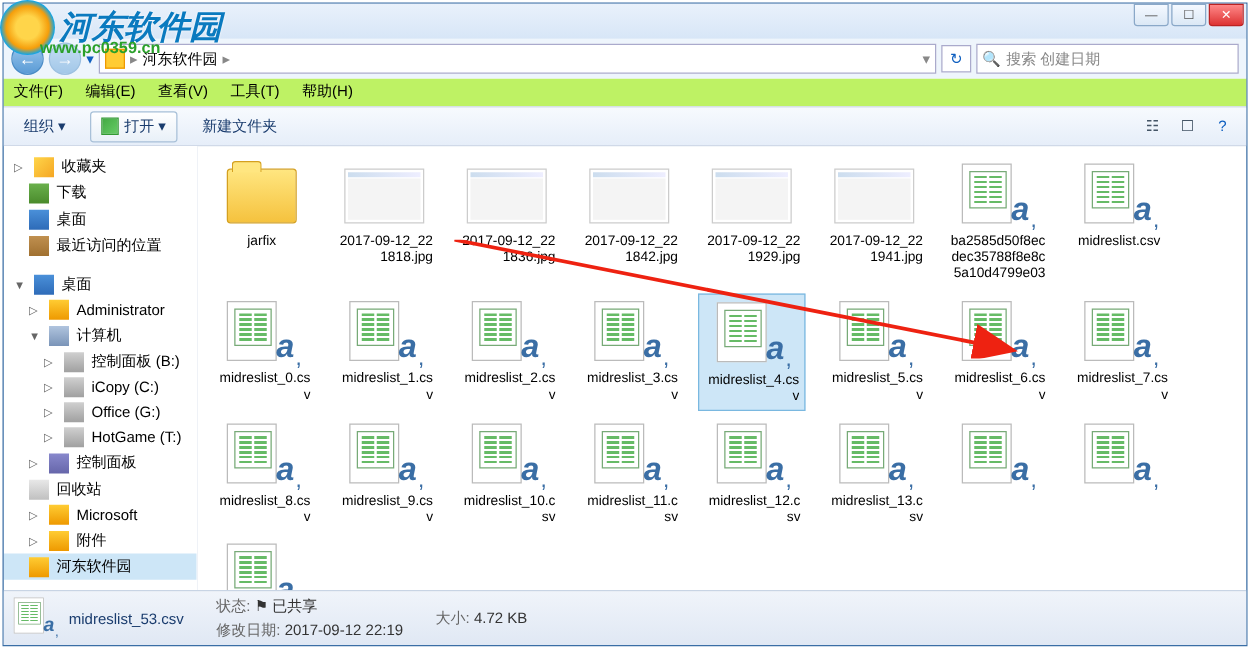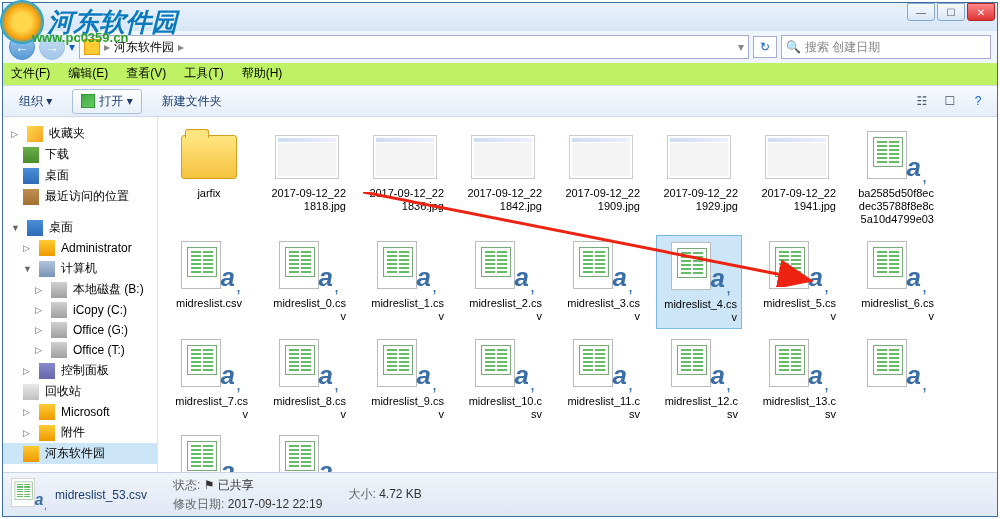--- a/index.html
+++ b/index.html
@@ -168,36 +168,36 @@
             <span>Administrator</span>
           </div>
         <div class="sb-item">
             <span class="tri">▼</span>
             <span class="sb-icon ic-comp"></span>
             <span>计算机</span>
           </div>
         <div class="sb-item" style="padding-left:32px">
             <span class="tri">▷</span>
             <span class="sb-icon ic-drive"></span>
-            <span>本地磁盘 (B:)</span>
+            <span>控制面板 (B:)</span>
           </div>
         <div class="sb-item" style="padding-left:32px">
             <span class="tri">▷</span>
             <span class="sb-icon ic-drive"></span>
             <span>iCopy (C:)</span>
           </div>
         <div class="sb-item" style="padding-left:32px">
             <span class="tri">▷</span>
             <span class="sb-icon ic-drive"></span>
             <span>Office (G:)</span>
           </div>
         <div class="sb-item" style="padding-left:32px">
             <span class="tri">▷</span>
             <span class="sb-icon ic-drive"></span>
-            <span>Office (T:)</span>
+            <span>HotGame (T:)</span>
           </div>
         <div class="sb-item">
             <span class="tri">▷</span>
             <span class="sb-icon ic-ctrl"></span>
             <span>控制面板</span>
           </div>
         <div class="sb-item">
             <span class="sb-icon ic-bin"></span>
             <span>回收站</span>
           </div>
@@ -263,29 +263,20 @@
             </div>
             <div class="fname">2017-09-12_221842.jpg</div>
           </div>
           <div class="file">
             <div class="fthumb">
               <div class="jpg-ic">
                 <div class="bar"></div>
                 <div class="body"></div>
               </div>
             </div>
-            <div class="fname">2017-09-12_221909.jpg</div>
-          </div>
-          <div class="file">
-            <div class="fthumb">
-              <div class="jpg-ic">
-                <div class="bar"></div>
-                <div class="body"></div>
-              </div>
-            </div>
             <div class="fname">2017-09-12_221929.jpg</div>
           </div>
           <div class="file">
             <div class="fthumb">
               <div class="jpg-ic">
                 <div class="bar"></div>
                 <div class="body"></div>
               </div>
             </div>
             <div class="fname">2017-09-12_221941.jpg</div>

